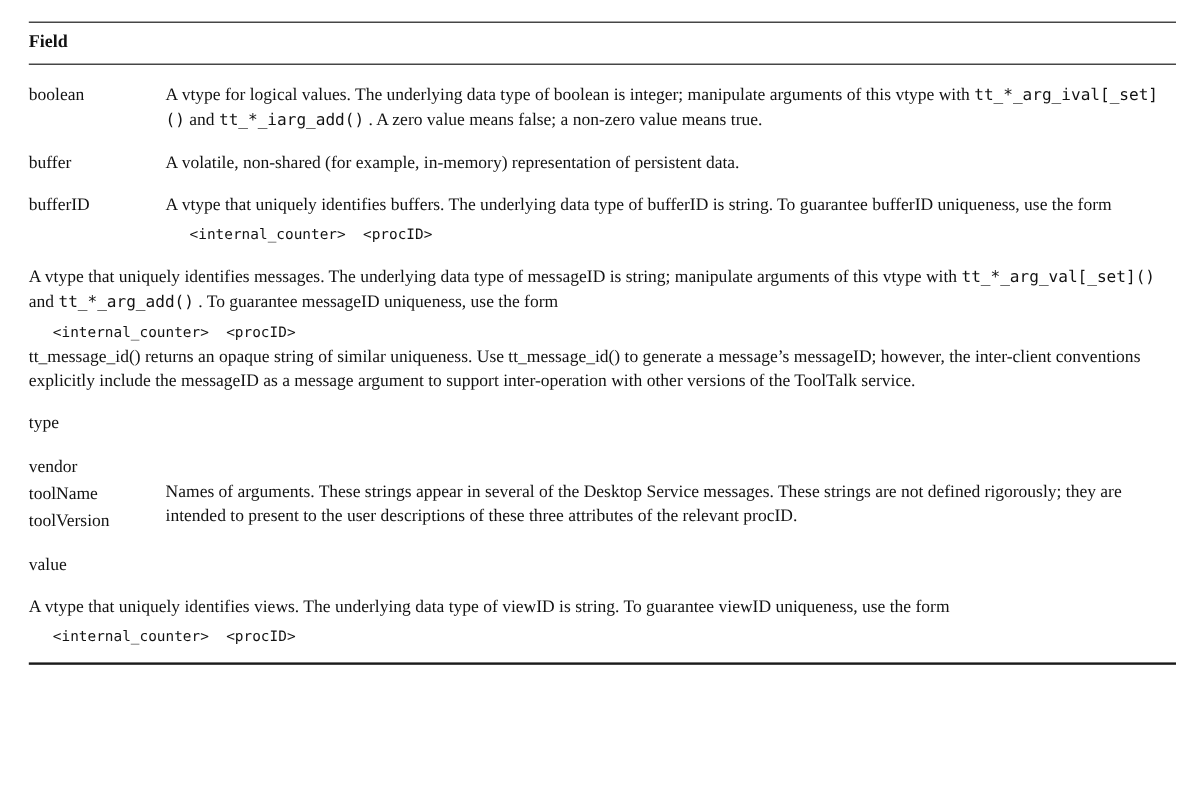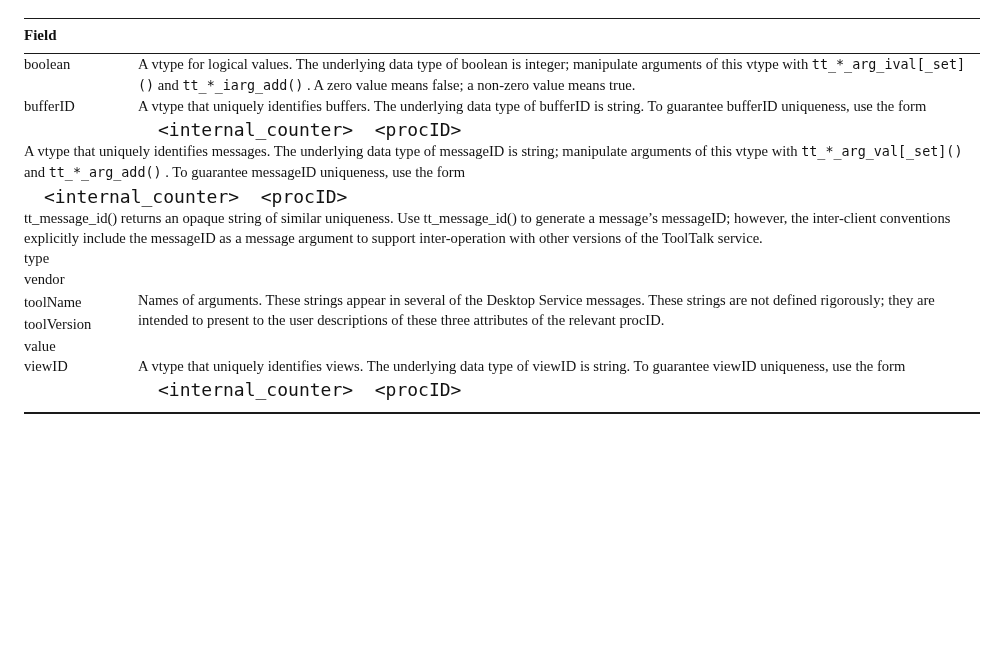--- a/index.html
+++ b/index.html
@@ -43,21 +43,21 @@
   .field-col {
     flex: 0 0 114px;
     width: 114px;
   }
   .value-col {
     flex: 1 1 auto;
     min-width: 0;
   }
   .row {
     display: flex;
-    margin-top: 0;
+    margin-top: 15px;
     font-size: 14.6px;
     line-height: 20px;
   }
   .field-cell {
     flex: 0 0 114px;
     width: 114px;
   }
   .field-cell.spread .field-label {
     line-height: 22.5px;
   }
@@ -70,21 +70,21 @@
   }
   .para {
     margin: 0;
   }
   .code {
     font-family: "DejaVu Sans Mono", monospace;
     font-size: 13.4px;
   }
   .codeblock {
     font-family: "DejaVu Sans Mono", monospace;
-    font-size: 18px;
+    font-size: 12px;
     line-height: 18px;
     padding-left: 20px;
     margin: 5px 0 2px 0;
     white-space: pre;
   }
 </style>
 </head>
 <body>
 
 <div class="doc-table">
@@ -93,20 +93,28 @@
     <div class="field-col hdr">Field</div>
   </div>
   <div class="rule mid"></div>
   <div>
       <div class="row">
         <div class="field-cell">
           <div class="field-label">boolean</div>
         </div>
         <div class="value-cell">
           <div class="para"><span class="txt">A vtype for logical values. The underlying data type of boolean is integer; manipulate arguments of this vtype with </span><span class="code">tt_*_arg_ival[_set]()</span><span class="txt"> and </span><span class="code">tt_*_iarg_add()</span><span class="txt"> . A zero value means false; a non-zero value means true.</span></div>
+        </div>
+      </div>
+      <div class="row">
+        <div class="field-cell">
+          <div class="field-label">buffer</div>
+        </div>
+        <div class="value-cell">
+          <div class="para"><span class="txt">A volatile, non-shared (for example, in-memory) representation of persistent data.</span></div>
         </div>
       </div>
       <div class="row">
         <div class="field-cell">
           <div class="field-label">bufferID</div>
         </div>
         <div class="value-cell">
           <div class="para"><span class="txt">A vtype that uniquely identifies buffers. The underlying data type of bufferID is string. To guarantee bufferID uniqueness, use the form</span></div>
           <div class="codeblock">&lt;internal_counter&gt;  &lt;procID&gt;</div>
         </div>
@@ -132,23 +140,20 @@
         <div class="value-cell">
           <div class="para"><span class="txt">Names of arguments. These strings appear in several of the Desktop Service messages. These strings are not defined rigorously; they are intended to present to the user descriptions of these three attributes of the relevant procID.</span></div>
         </div>
       </div>
       <div class="row">
         <div class="field-cell">
           <div class="field-label">value</div>
         </div>
       </div>
       <div class="row">
-        <div class="field-cell">
-          <div class="field-label">viewID</div>
-        </div>
         <div class="value-cell">
           <div class="para"><span class="txt">A vtype that uniquely identifies views. The underlying data type of viewID is string. To guarantee viewID uniqueness, use the form</span></div>
           <div class="codeblock">&lt;internal_counter&gt;  &lt;procID&gt;</div>
         </div>
       </div>
     </div>
   <div class="rule bottom"></div>
 </div>
 
 </body></html>

